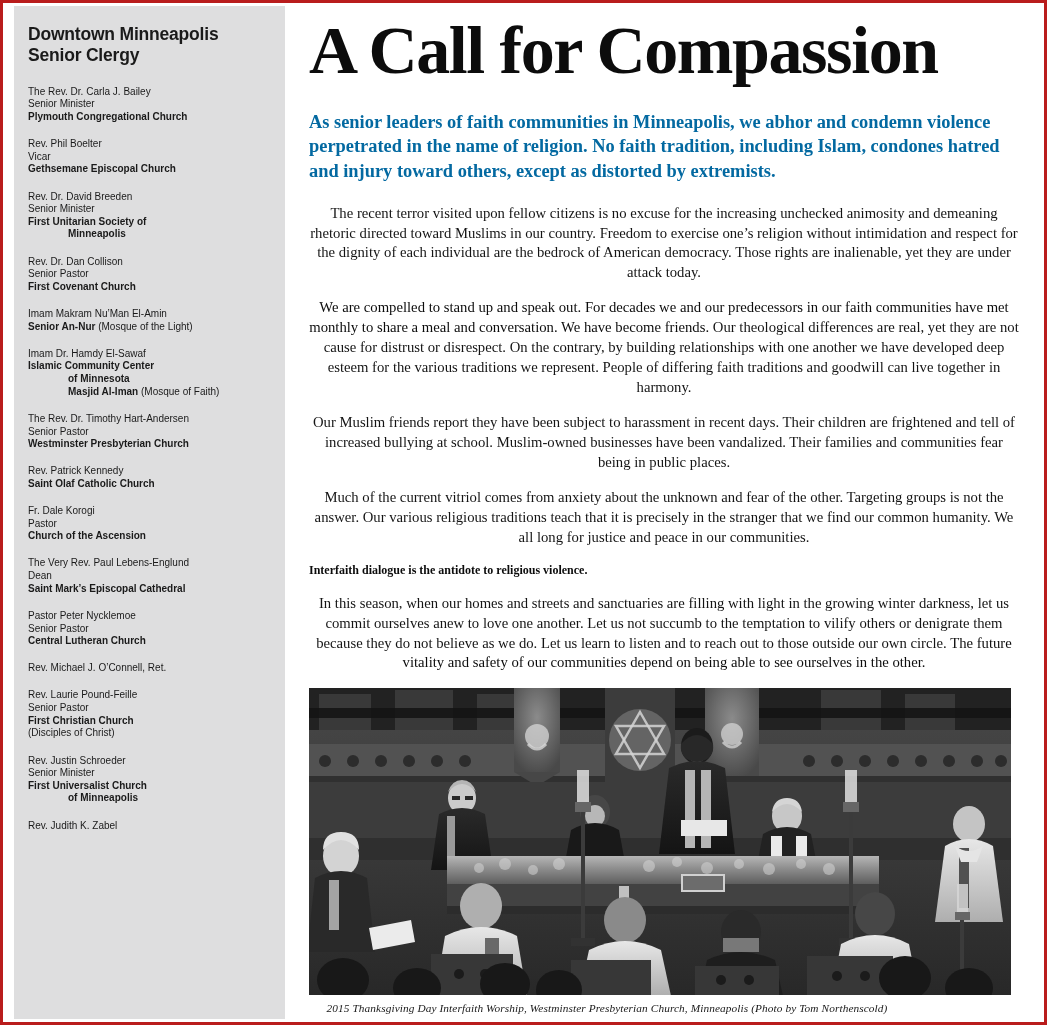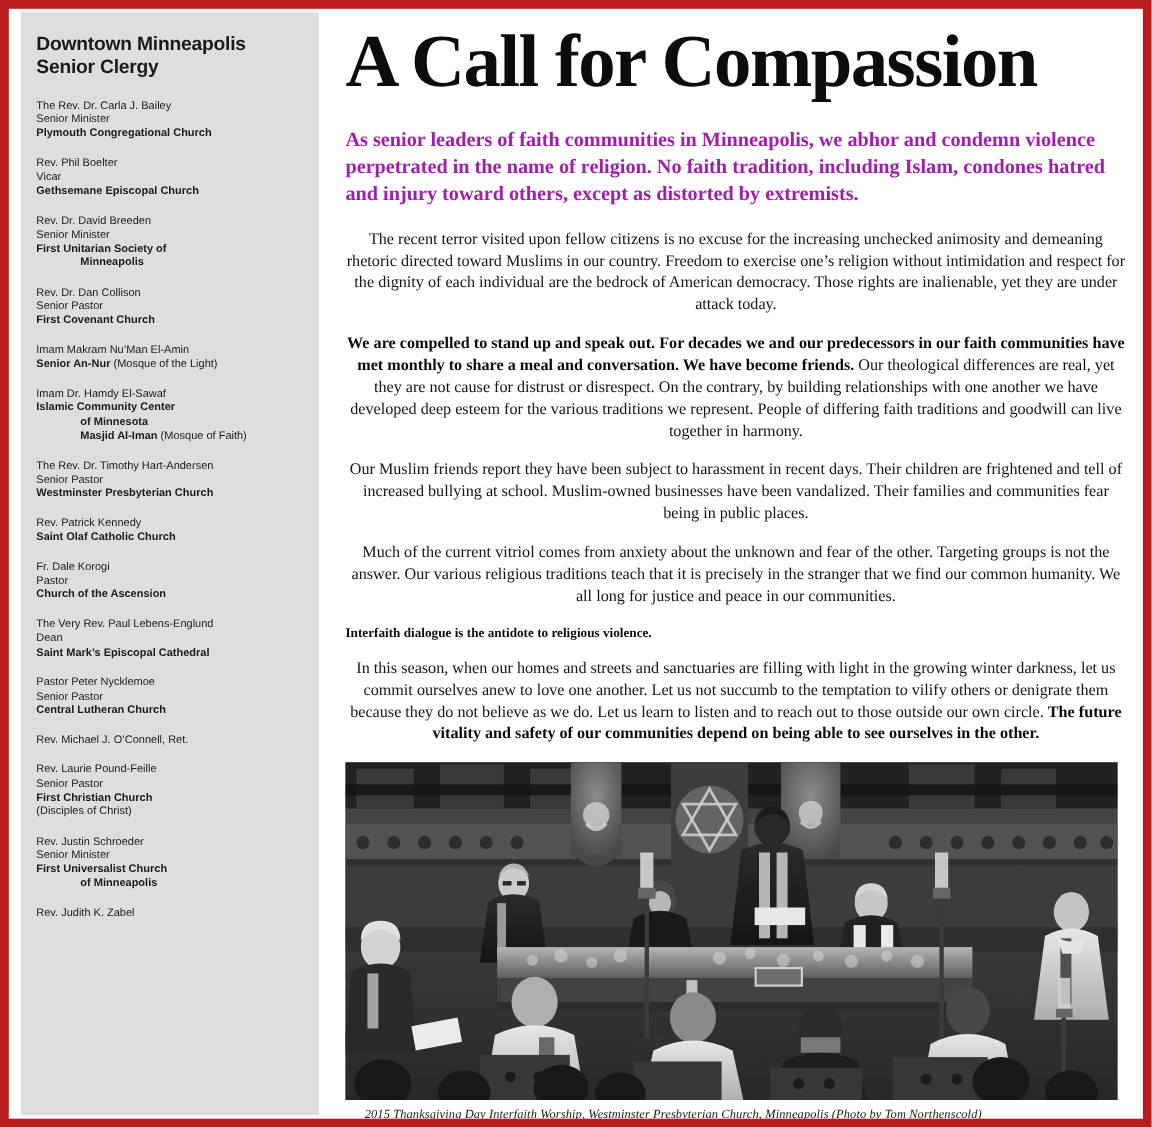--- a/index.html
+++ b/index.html
@@ -8,21 +8,21 @@
     background: #ffffff;
   }
   body {
     font-family: "Liberation Serif", serif;
   }
   .page {
     position: relative;
     width: 1047px;
     height: 1025px;
     background: #ffffff;
-    border: 8px solid #b91c1c;
+    border: 3px solid #b91c1c;
     box-sizing: border-box;
     overflow: hidden;
   }
 
   
   .sidebar {
     position: absolute;
     left: 11px;
     top: 3px;
     width: 271px;
@@ -72,30 +72,30 @@
     line-height: 0.98;
     letter-spacing: -1.4px;
     margin: 0 0 26px 0;
     color: #0c0c0c;
   }
   .lede {
     font-weight: bold;
     font-size: 18.4px;
     line-height: 1.34;
     margin: 0 0 20px 0;
-    color: #a21caf;
+    color: #0369a1;
   }
   .body-par {
     font-size: 14.7px;
     line-height: 1.355;
     margin: 0 0 15px 0;
     text-align: center;
     color: #141414;
   }
-  .body-par b, .body-par strong { font-weight: bold; color: #0c0c0c; }
+  .body-par b, .body-par strong { font-weight: normal; color: #0c0c0c; }
   .standalone-bold {
     font-size: 12px;
     line-height: 1.355;
     font-weight: bold;
     margin: 0 0 15px 0;
     color: #0c0c0c;
   }
 
   
   .photo-wrap {

